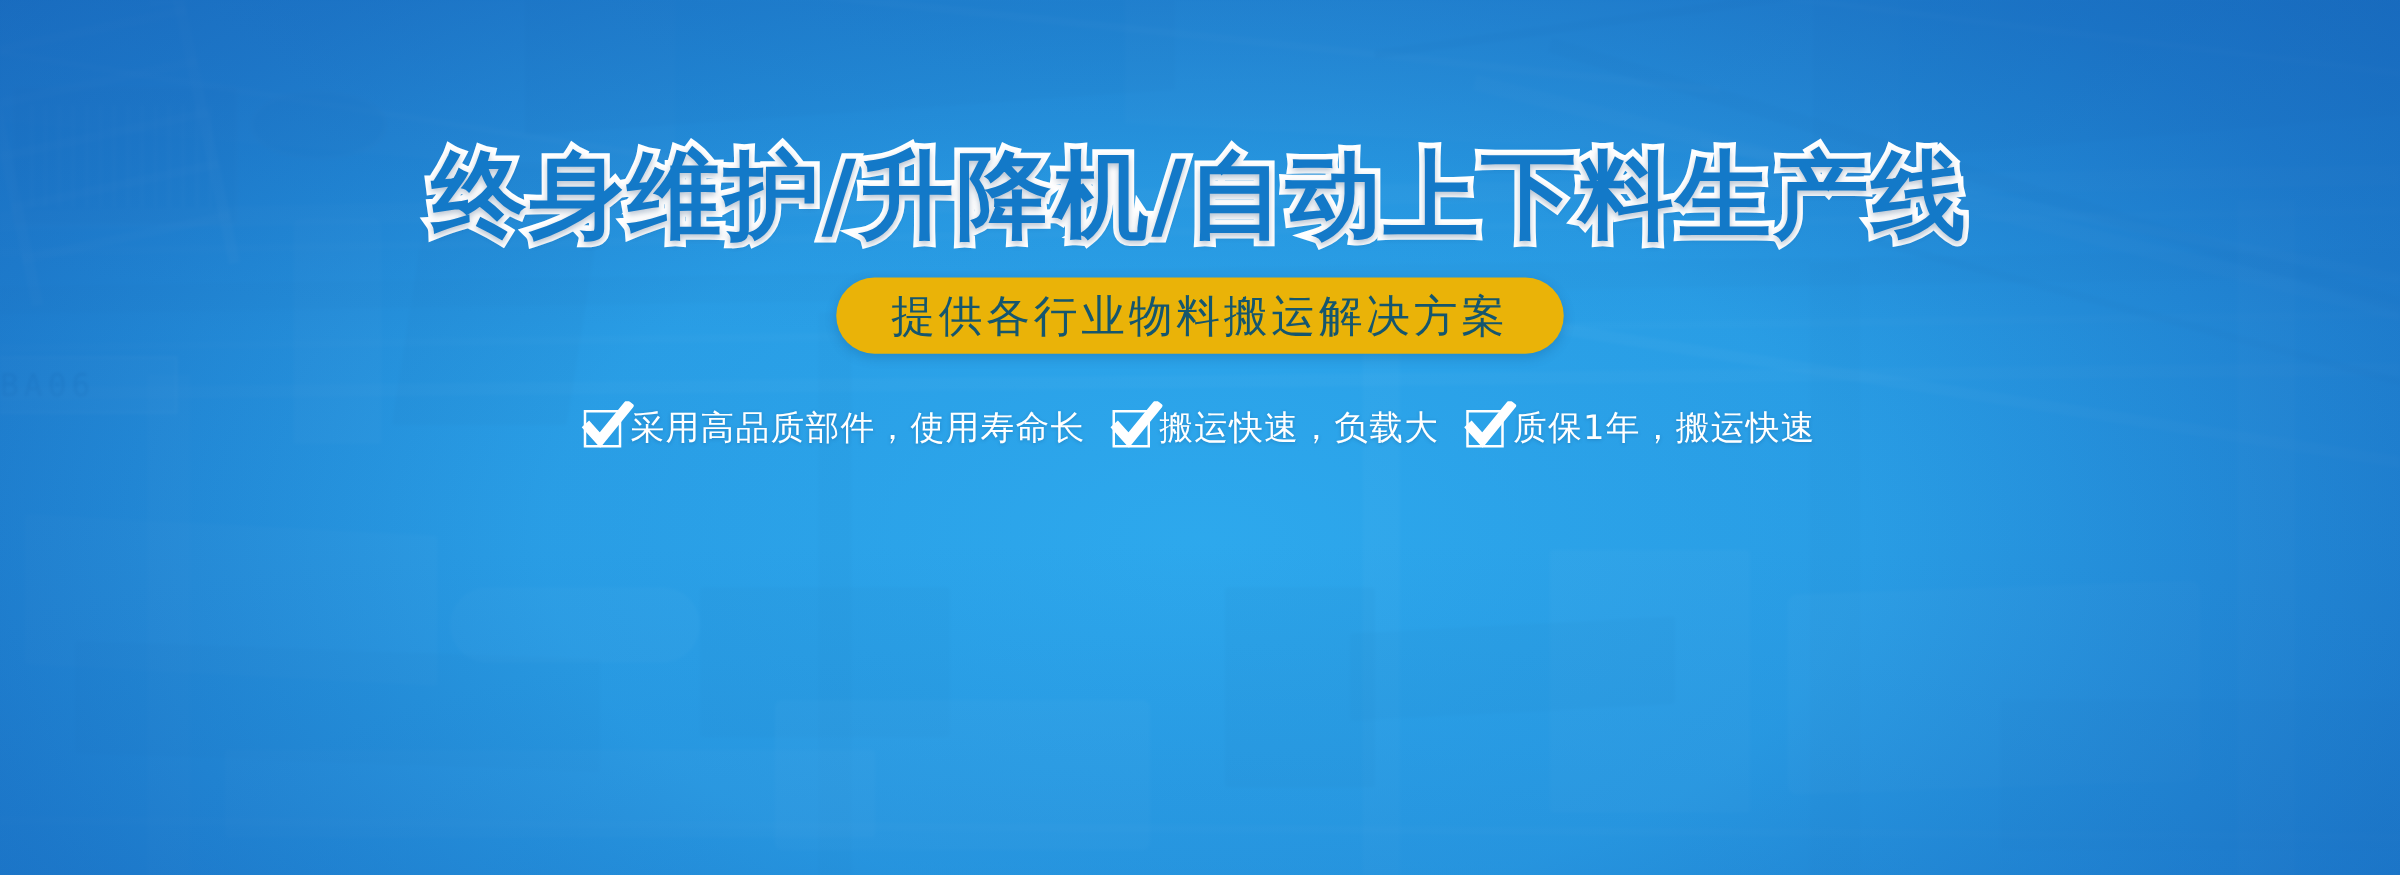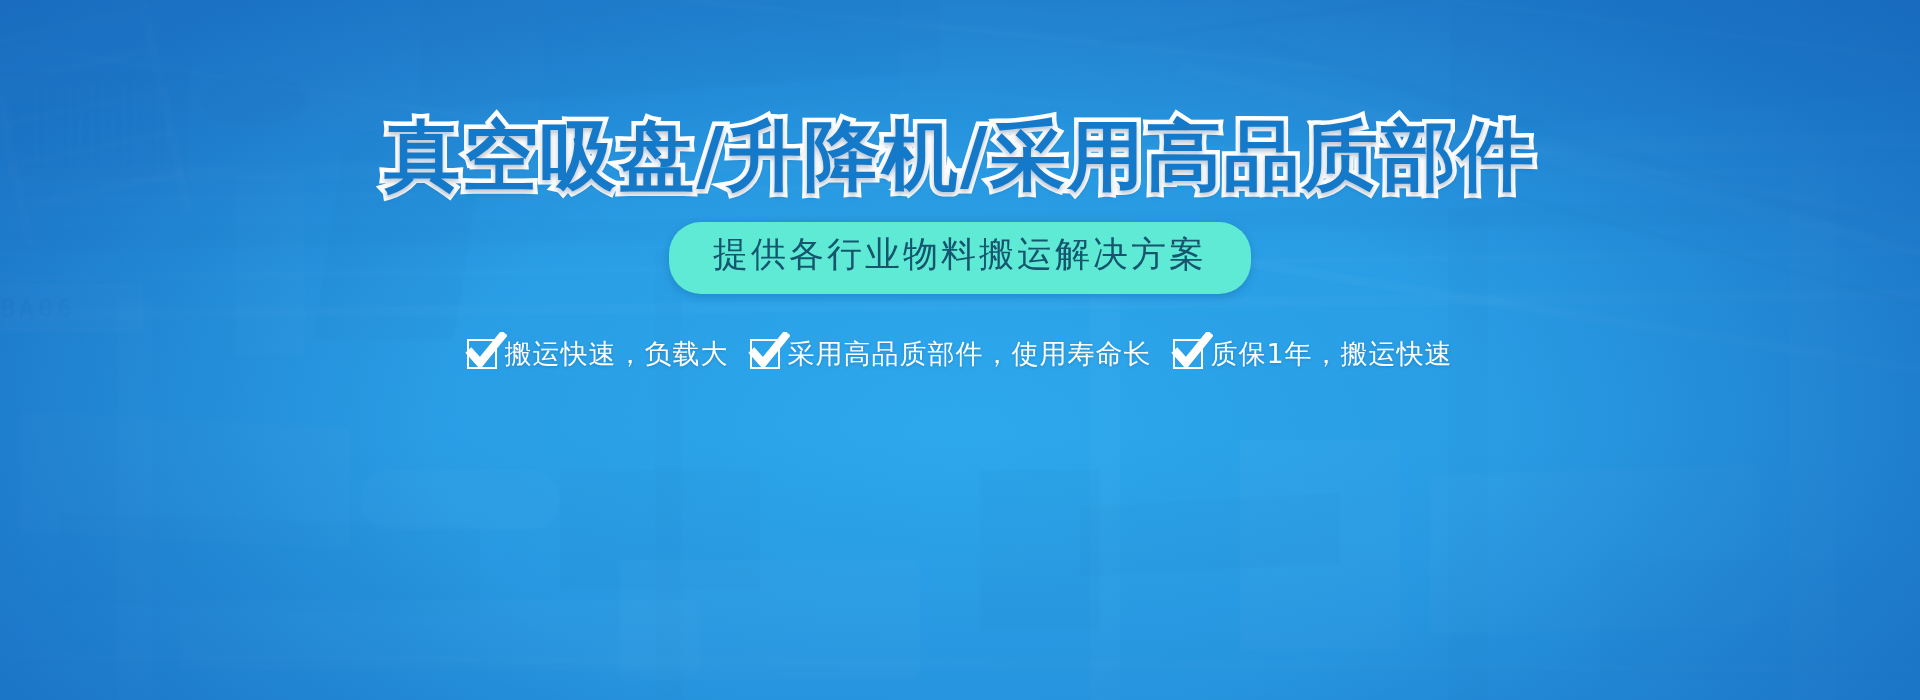--- a/index.html
+++ b/index.html
@@ -142,23 +142,23 @@
     -webkit-text-stroke: 9px #ffffff;
     paint-order: stroke fill;
     text-shadow: 0 3px 5px rgba(8,50,100,0.30);
     white-space: nowrap;
     font-family: "DejaVu Sans", "Liberation Sans", sans-serif;
   }
 
   
   .pill {
     margin-top: 28px;
-    background: #5eead4;
+    background: #eab308;
     border-radius: 32px;
-    padding: 10px 44px 16px;
+    padding: 10px 44px 5px;
     box-shadow: 0 3px 9px rgba(10,55,105,0.22);
   }
   .pill-text {
     font-size: 35px;
     font-weight: normal;
     letter-spacing: 3px;
     color: #15566e;
     white-space: nowrap;
     line-height: 1.3;
     font-family: "DejaVu Sans", "Liberation Sans", sans-serif;
@@ -263,50 +263,50 @@
     <div class="mach" style="left:360px;  top:470px; width:200px; height:60px;  border-radius:30px;"></div>
 
     <div class="rail-long thin" style="top:660px; transform:rotate(0.4deg);"></div>
   </div>
 
   <div class="tint"></div>
   <div class="tint2"></div>
 
   <div class="content">
 
-    <h1 class="headline">真空吸盘/升降机/采用高品质部件</h1>
+    <h1 class="headline">终身维护/升降机/自动上下料生产线</h1>
 
     <div class="pill">
       <div class="pill-text">提供各行业物料搬运解决方案</div>
     </div>
 
     <div class="features">
+
+      <div class="feature">
+        <span class="check-box">
+          <svg width="42" height="42" viewBox="0 0 42 42" aria-hidden="true">
+            <path d="M6 21 L15 31 L37 4" fill="none" stroke="#ffffff" stroke-width="8" stroke-linecap="square" stroke-linejoin="miter"></path>
+          </svg>
+        </span>
+        <span class="feature-label">采用高品质部件，使用寿命长</span>
+      </div>
 
       <div class="feature">
         <span class="check-box">
           <svg width="42" height="42" viewBox="0 0 42 42" aria-hidden="true">
             <path d="M6 21 L15 31 L37 4" fill="none" stroke="#ffffff" stroke-width="8" stroke-linecap="square" stroke-linejoin="miter"></path>
           </svg>
         </span>
         <span class="feature-label">搬运快速，负载大</span>
       </div>
 
       <div class="feature">
         <span class="check-box">
           <svg width="42" height="42" viewBox="0 0 42 42" aria-hidden="true">
             <path d="M6 21 L15 31 L37 4" fill="none" stroke="#ffffff" stroke-width="8" stroke-linecap="square" stroke-linejoin="miter"></path>
           </svg>
         </span>
-        <span class="feature-label">采用高品质部件，使用寿命长</span>
-      </div>
-
-      <div class="feature">
-        <span class="check-box">
-          <svg width="42" height="42" viewBox="0 0 42 42" aria-hidden="true">
-            <path d="M6 21 L15 31 L37 4" fill="none" stroke="#ffffff" stroke-width="8" stroke-linecap="square" stroke-linejoin="miter"></path>
-          </svg>
-        </span>
         <span class="feature-label">质保1年，搬运快速</span>
       </div>
 
     </div>
   </div>
 </div>
 
 </body></html>

